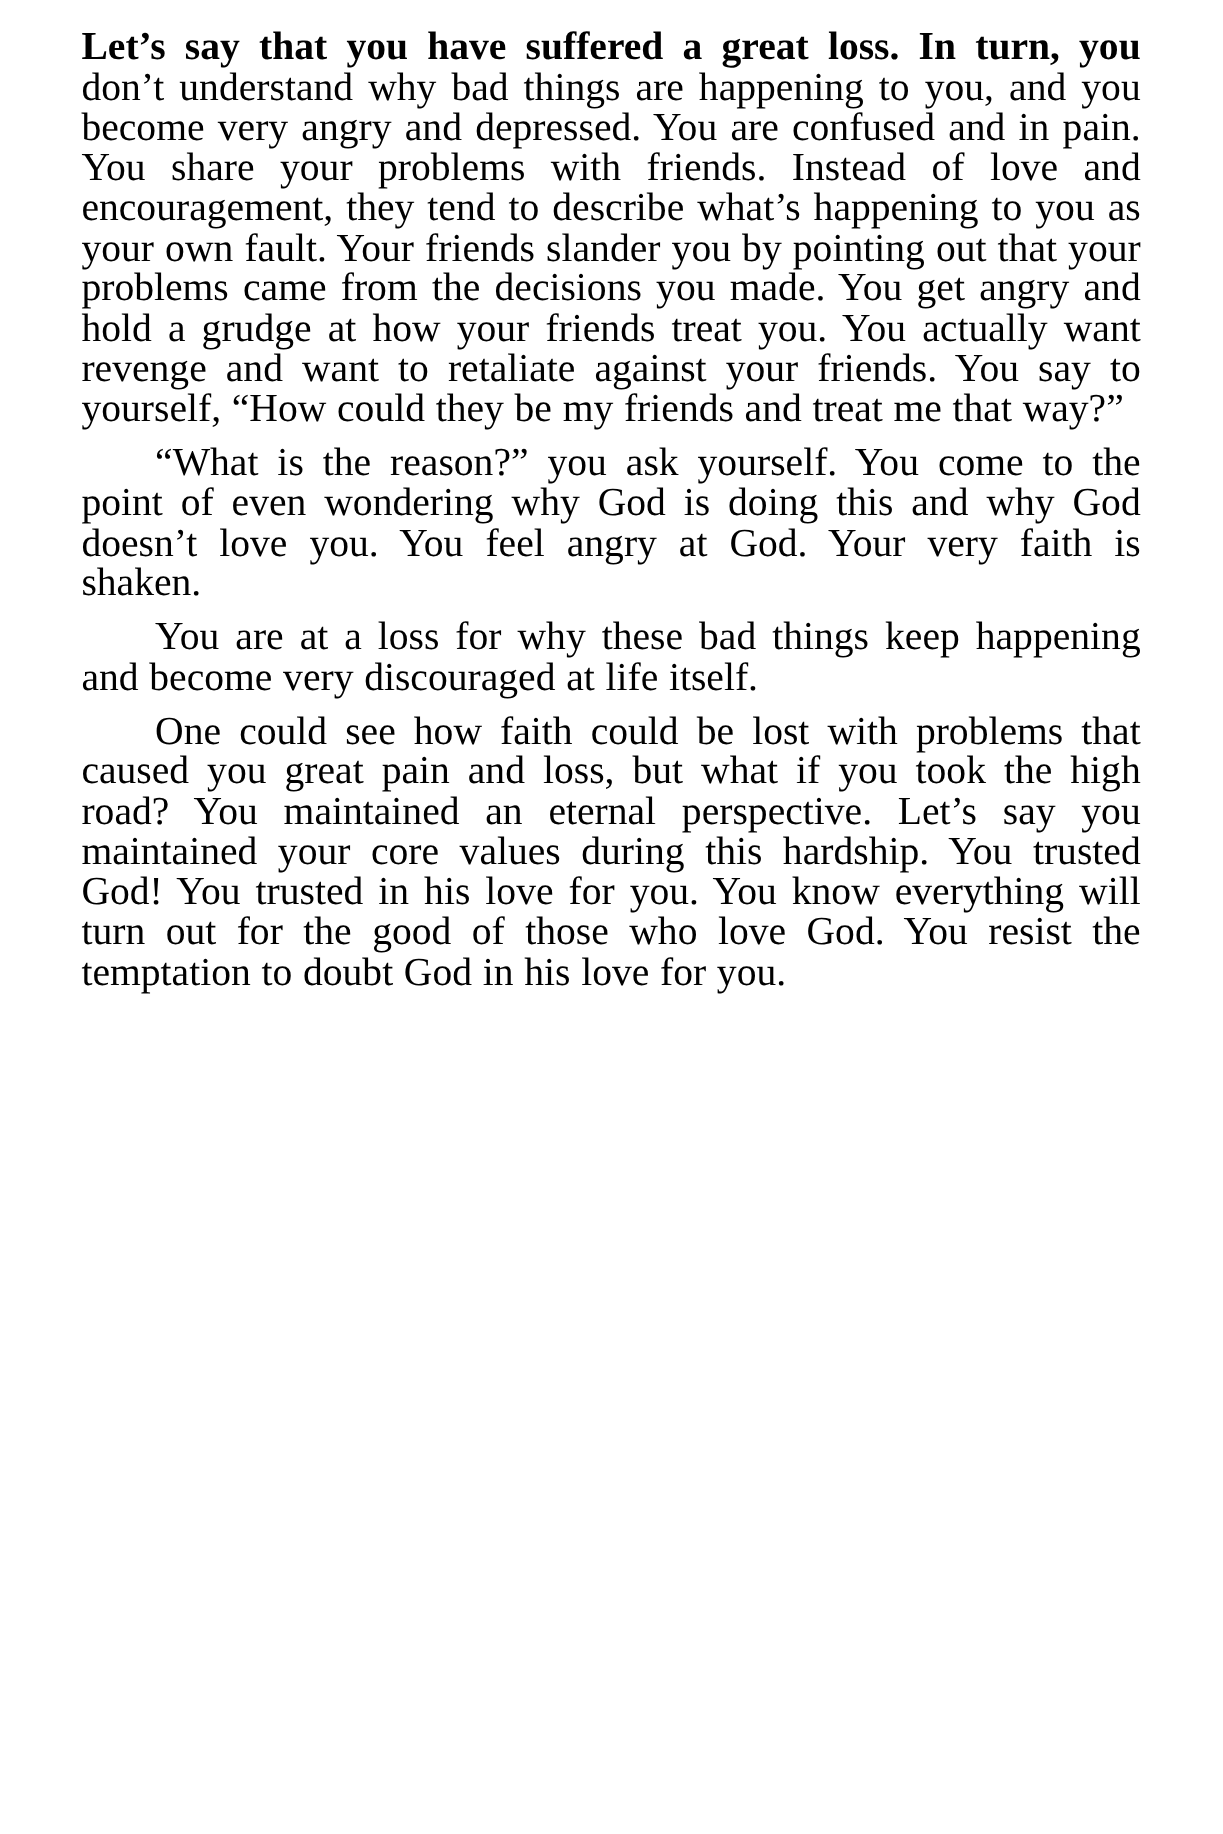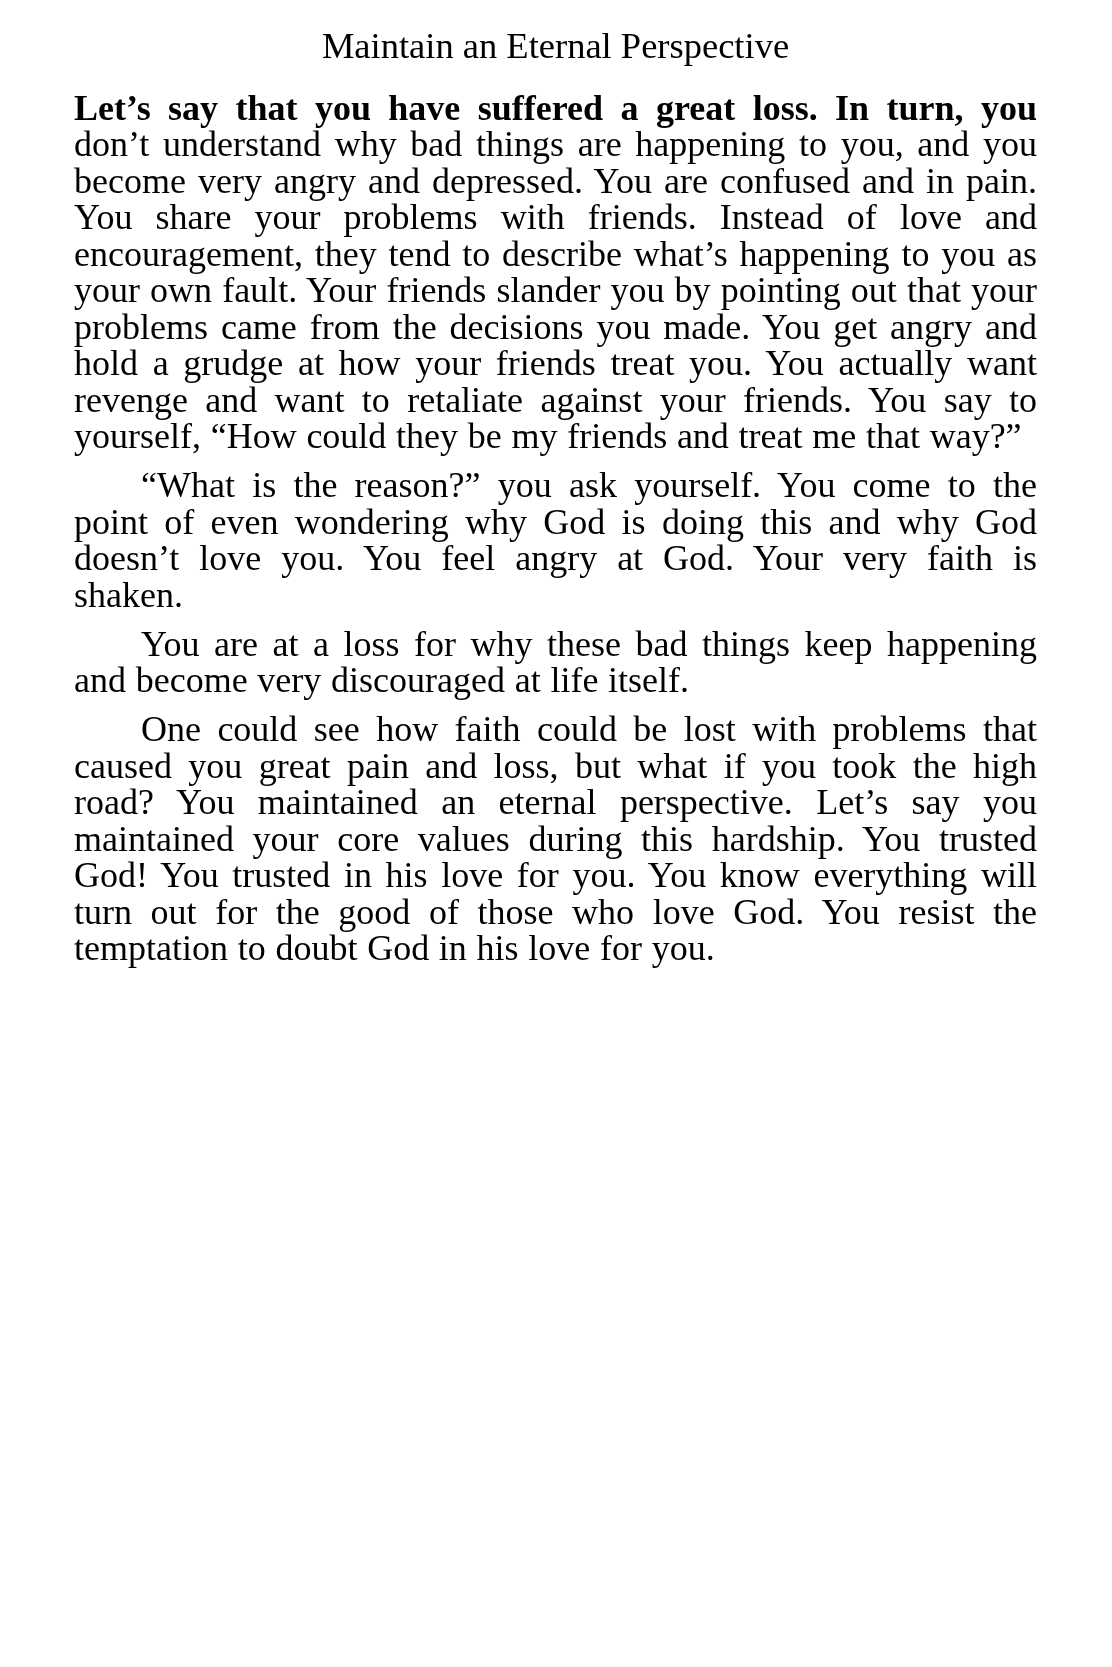--- a/index.html
+++ b/index.html
@@ -37,21 +37,20 @@
   }
   .lead-bold {
     font-weight: bold;
   }
 </style>
 </head>
 <body>
 
 <div class="page">
 
-  <h1 class="doc-title">Maintain an Eternal Perspective</h1>
 
   <p class="para"><span class="lead-bold">Let’s say that you have suffered a great loss. In turn, you</span><span> don’t understand why bad things are happening to you, and you become very angry and depressed. You are confused and in pain. You share your problems with friends. Instead of love and encouragement, they tend to describe what’s happening to you as your own fault. Your friends slander you by pointing out that your problems came from the decisions you made. You get angry and hold a grudge at how your friends treat you. You actually want revenge and want to retaliate against your friends. You say to yourself, “How could they be my friends and treat me that way?”</span></p>
 
   <p class="para indent"><span>“What is the reason?” you ask yourself. You come to the point of even wondering why God is doing this and why God doesn’t love you. You feel angry at God. Your very faith is shaken.</span></p>
 
   <p class="para indent"><span>You are at a loss for why these bad things keep happening and become very discouraged at life itself.</span></p>
 
   <p class="para indent"><span>One could see how faith could be lost with problems that caused you great pain and loss, but what if you took the high road? You maintained an eternal perspective. Let’s say you maintained your core values during this hardship. You trusted God! You trusted in his love for you. You know everything will turn out for the good of those who love God. You resist the temptation to doubt God in his love for you.</span></p>
 
 </div>

